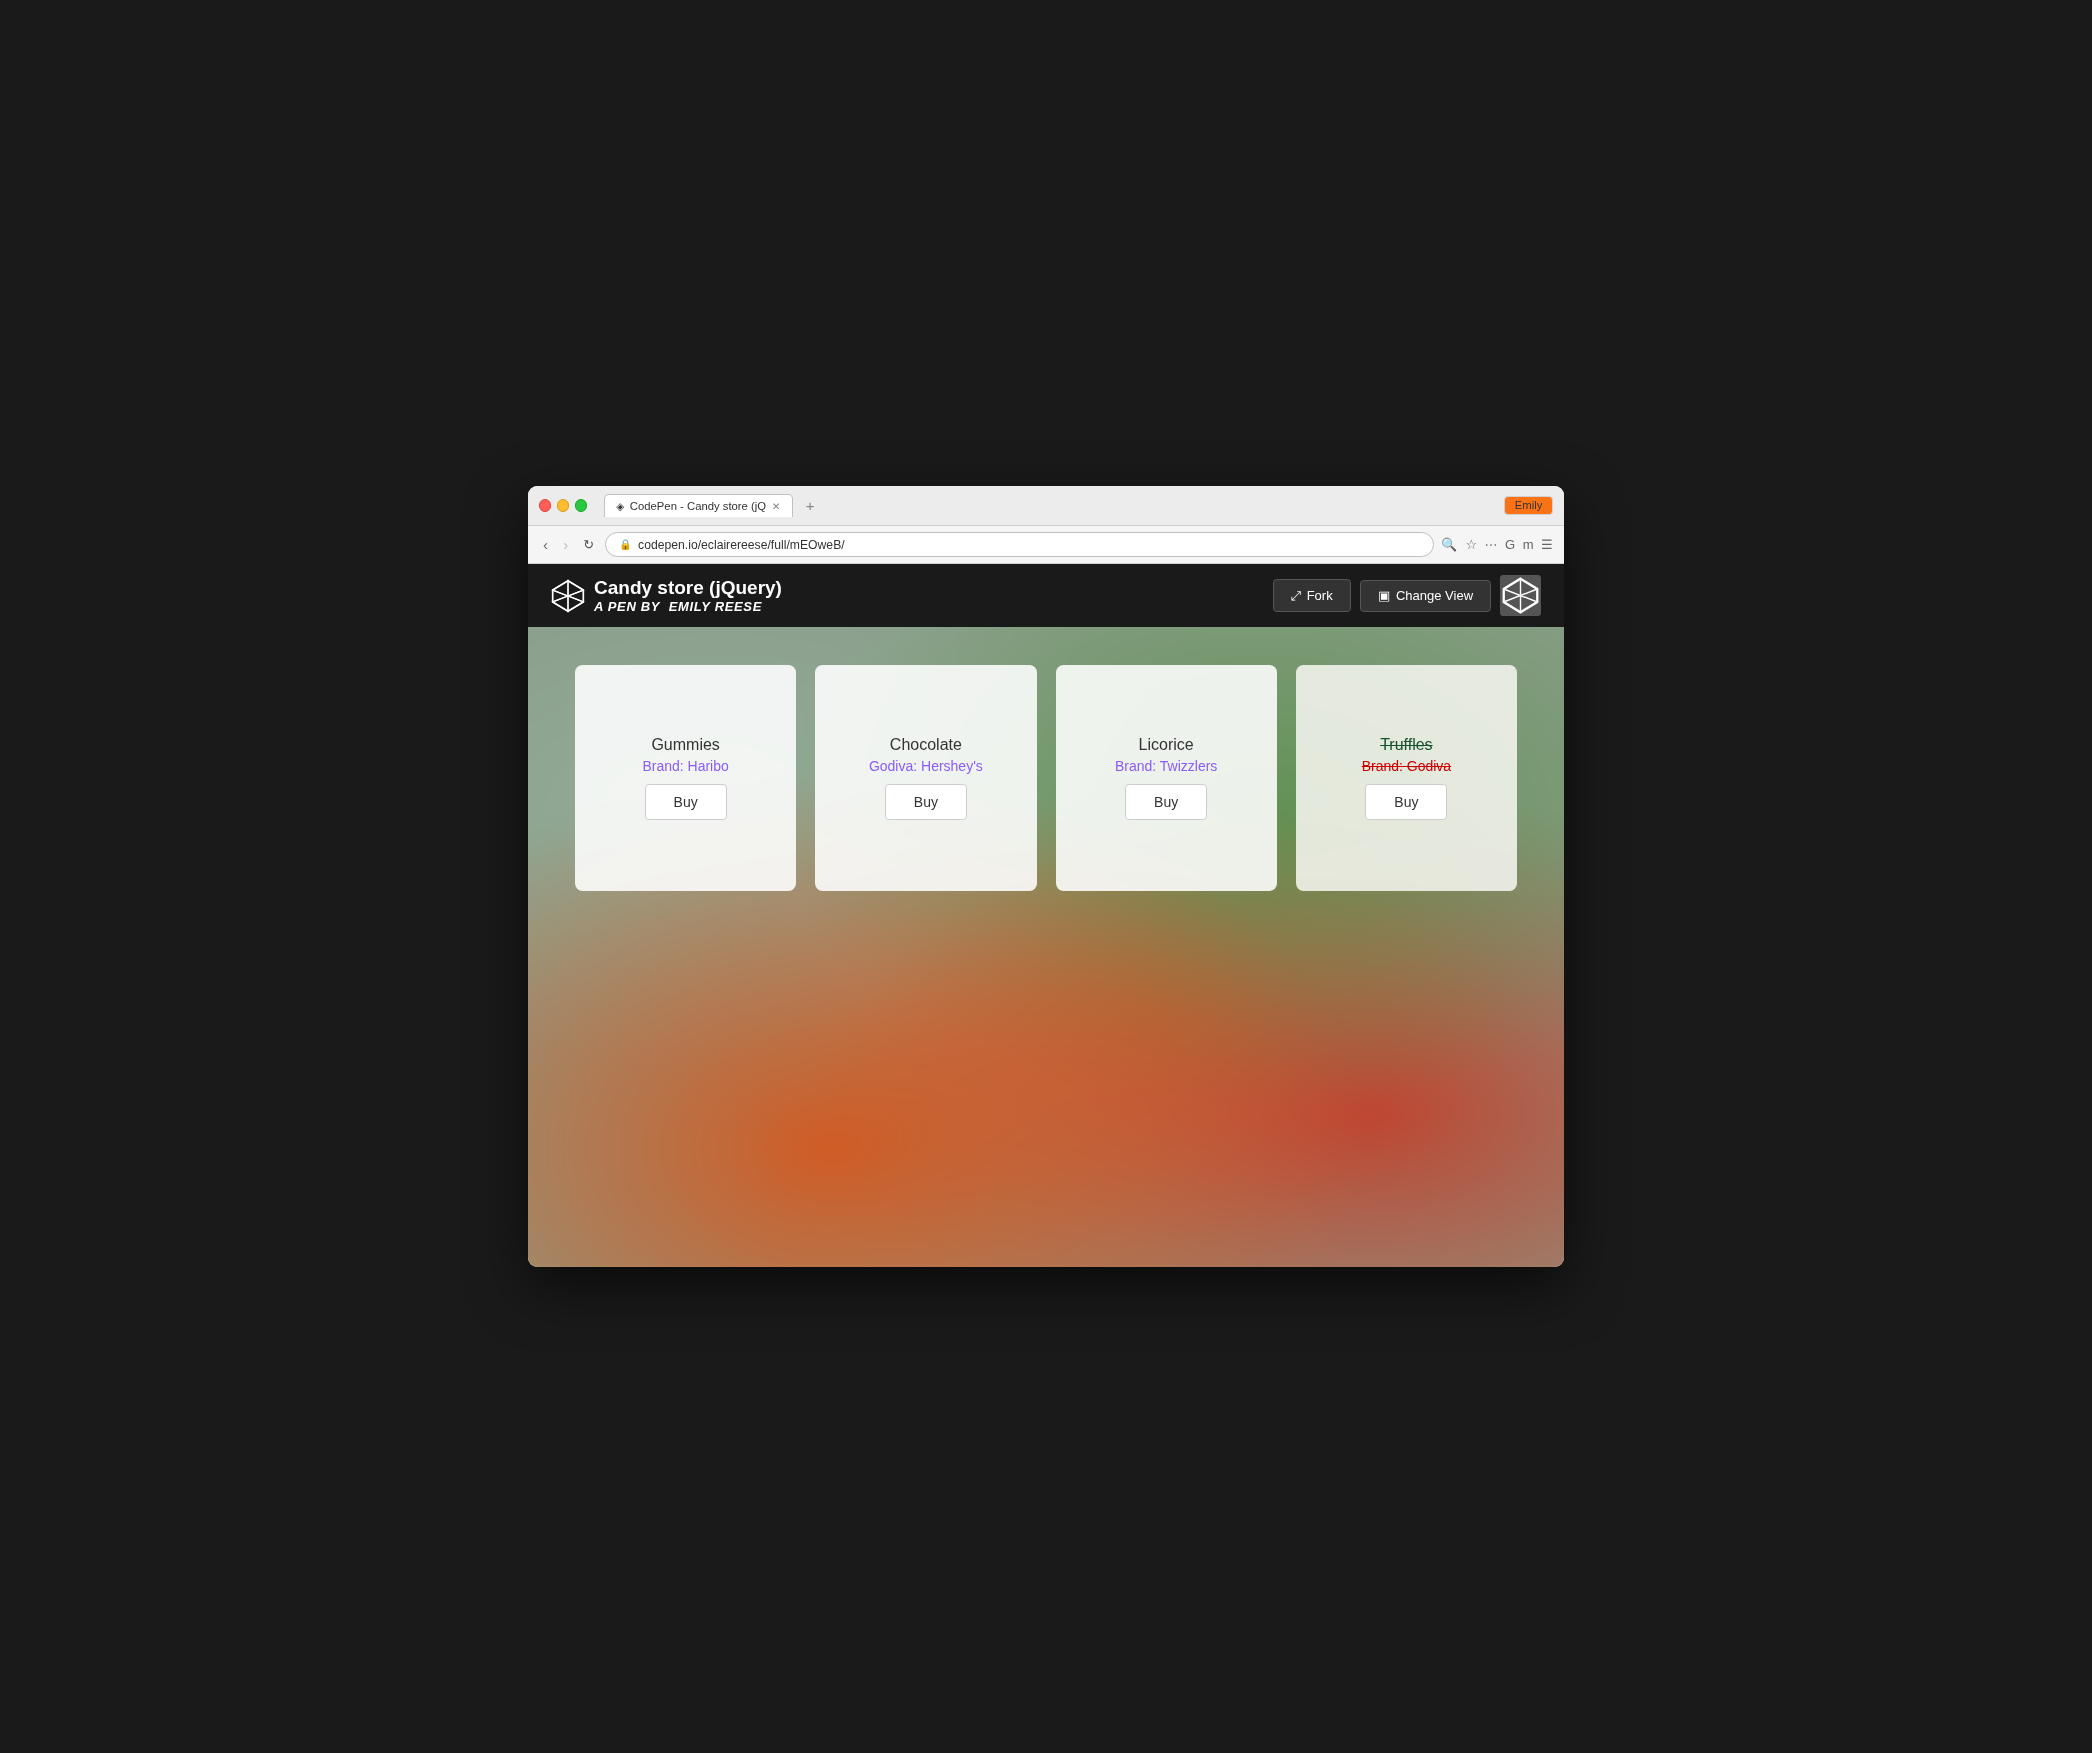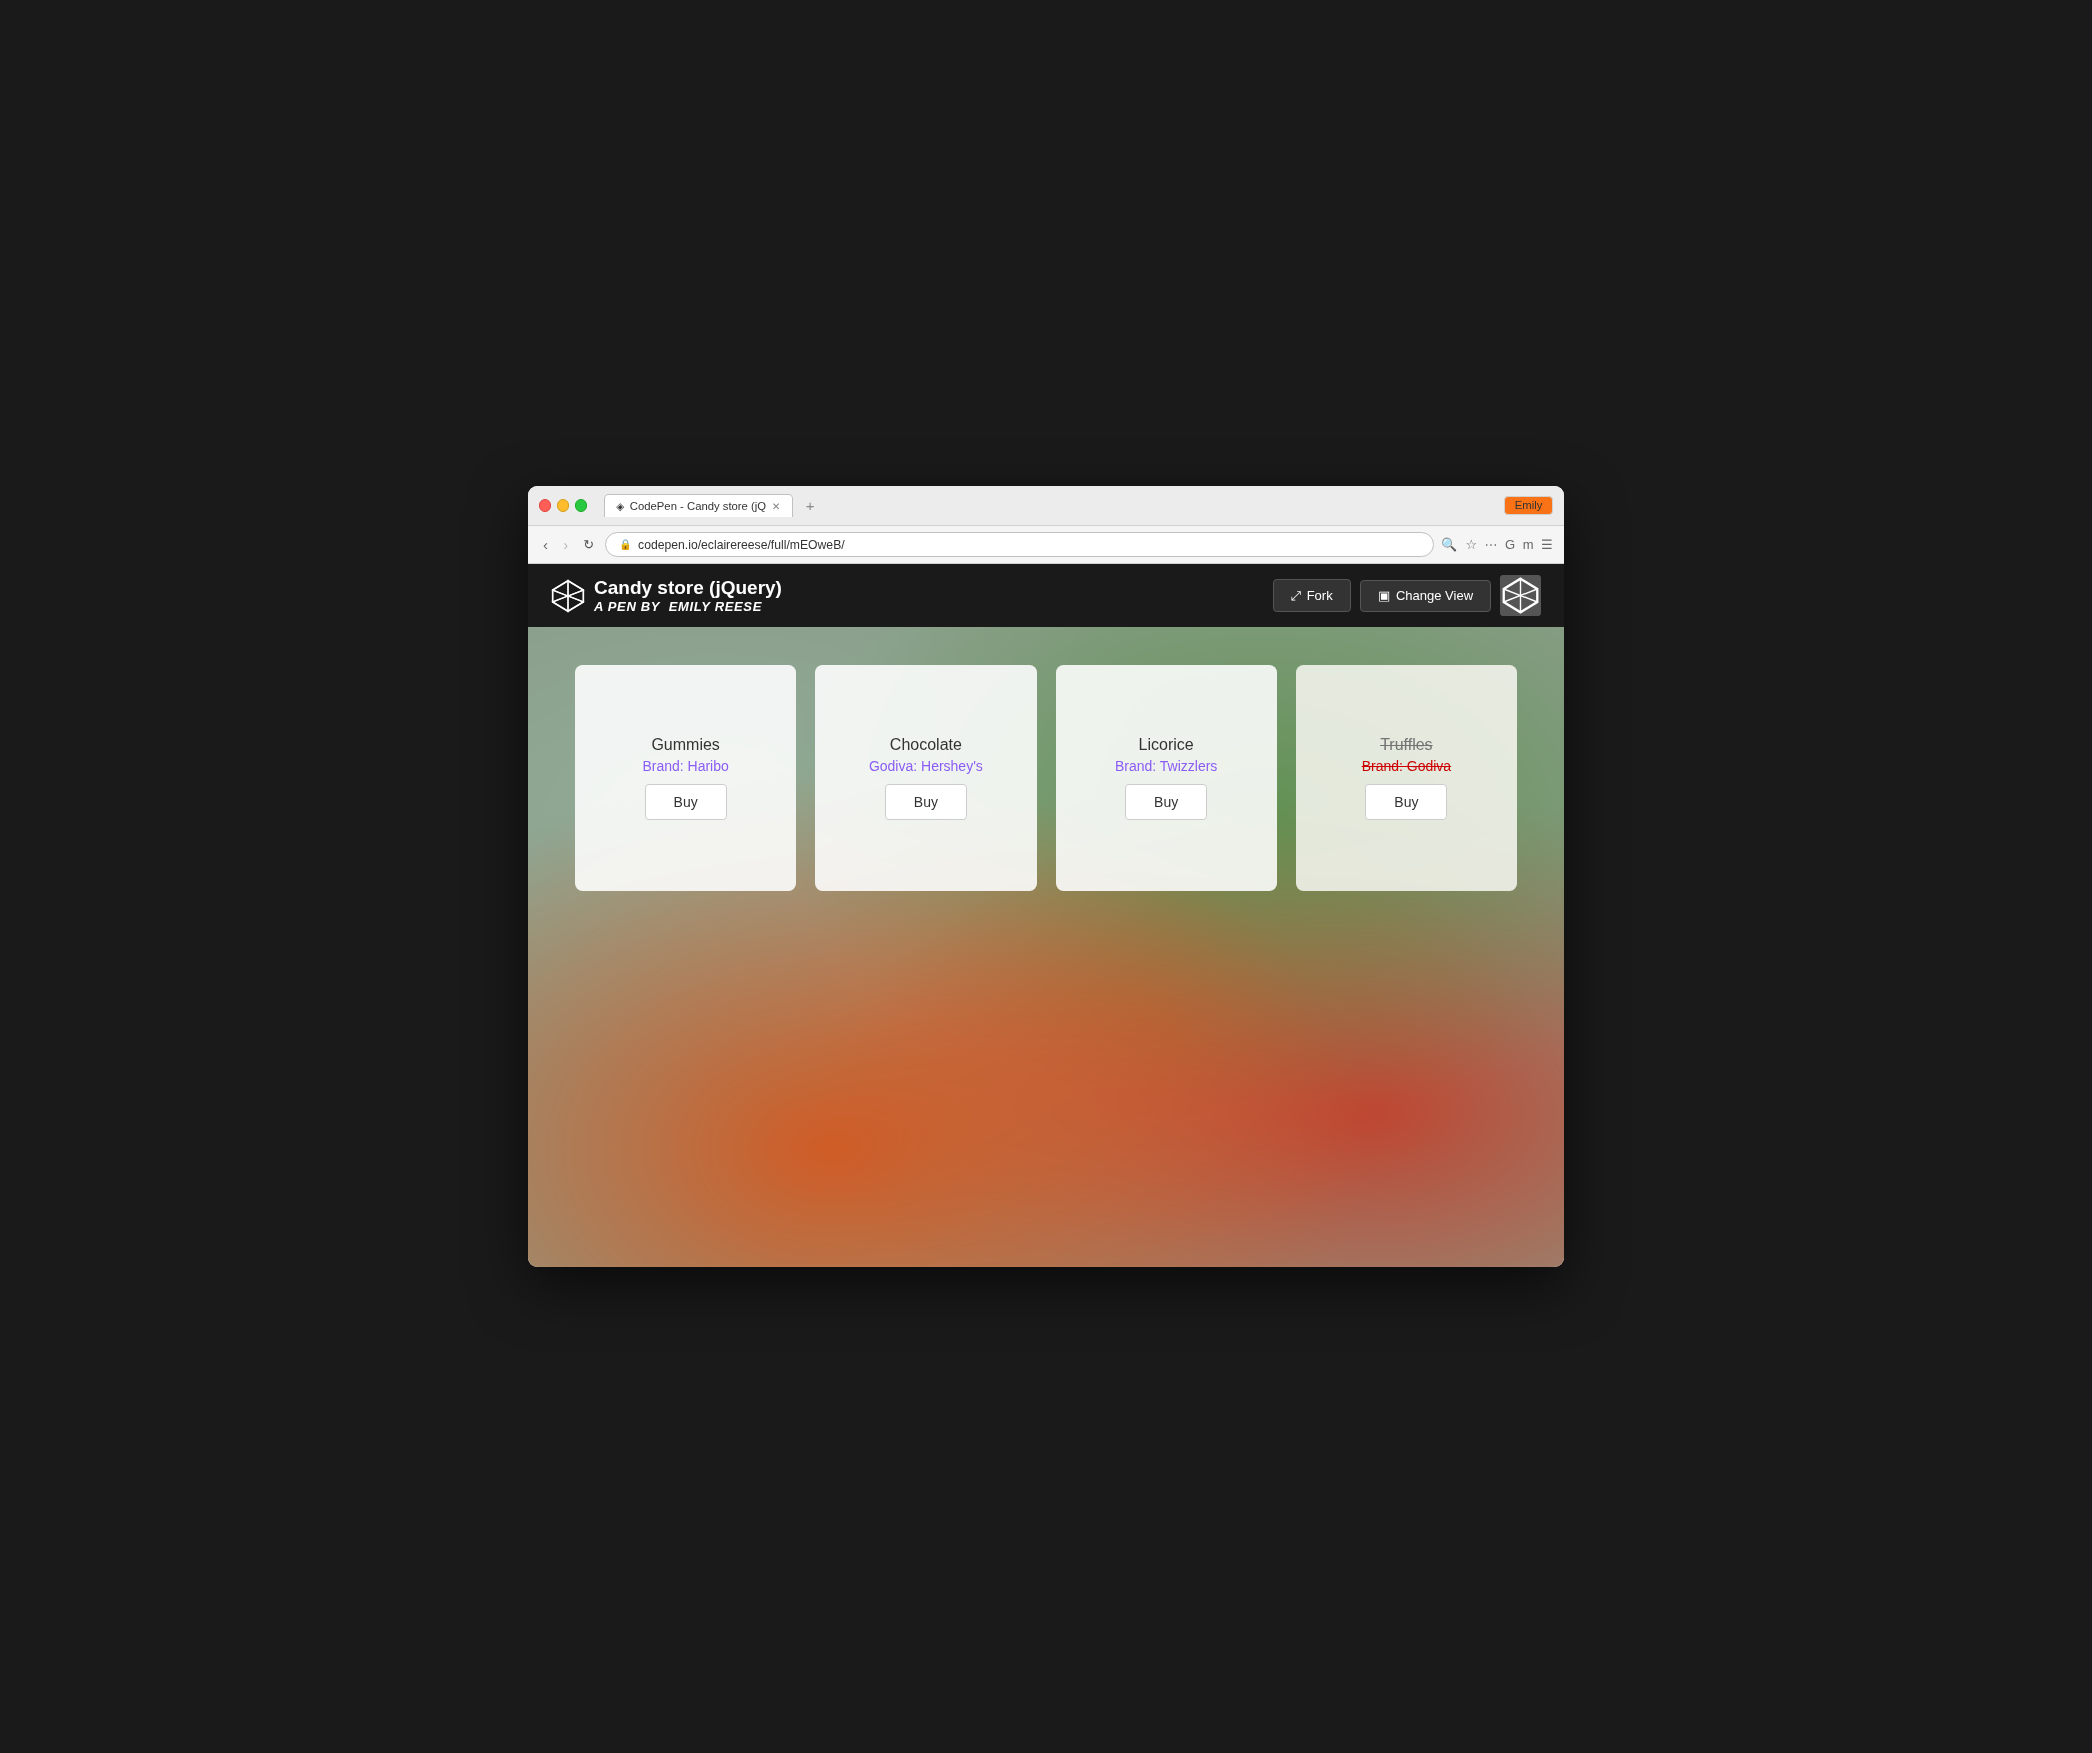--- a/index.html
+++ b/index.html
@@ -304,21 +304,21 @@
       margin-bottom: 3.8px;
     }
 
     .product-brand {
       font-size: 14px;
       color: #8b5cf6;
     }
 
     .product-name.strikethrough {
       text-decoration: line-through;
-      color: #737373;
+      color: #14532d;
     }
 
     .product-brand.strikethrough {
       text-decoration: line-through;
       color: #cc0000;
     }
 
     .buy-btn {
       background: #fff;
       border: 0.9px solid #ccc;

